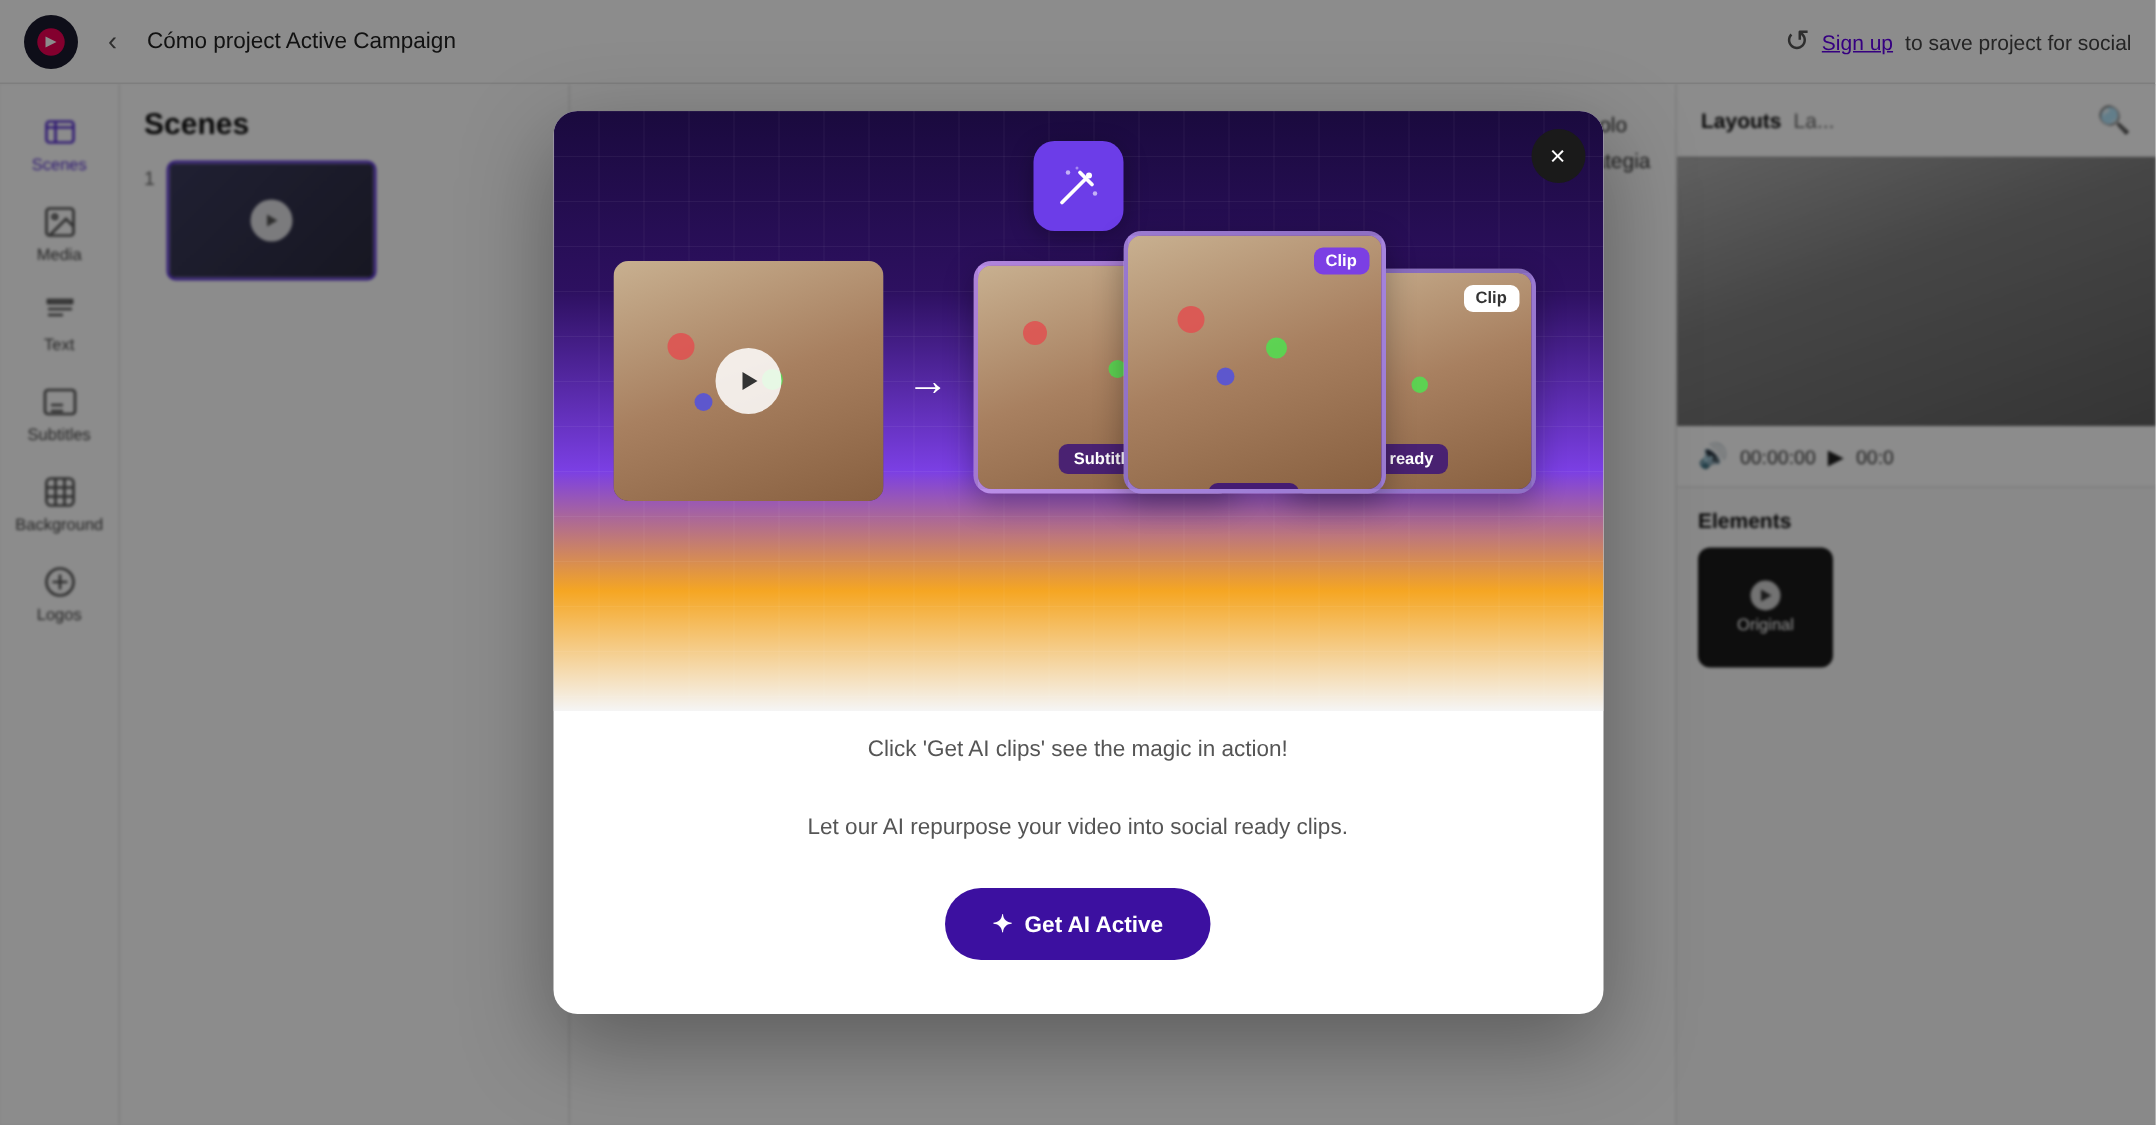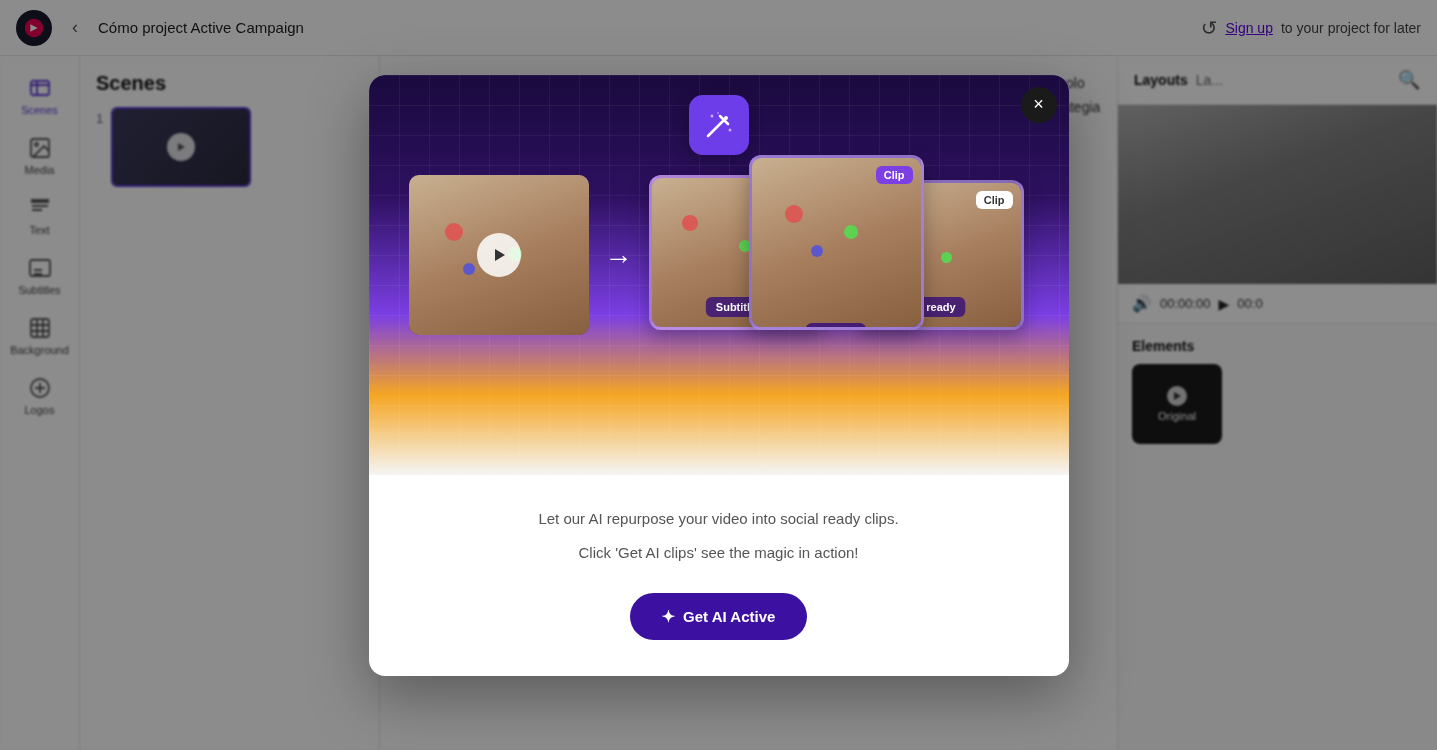--- a/index.html
+++ b/index.html
@@ -426,21 +426,21 @@
       <path d="M12 2C6.48 2 2 6.48 2 12s4.48 10 10 10 10-4.48 10-10S17.52 2 12 2z" fill="#e05"></path>
       <path d="M8 8l8 4-8 4V8z" fill="#fff"></path>
     </svg>
   </div>
   <button class="back-btn">‹</button>
   <span class="project-title">Cómo project Active Campaign</span>
 
   <div class="header-right">
     <button class="undo-btn">↺</button>
     <span class="signup-link">Sign up</span>
-    <span class="save-text"> to your project for later</span>
+    <span class="save-text"> to save project for social</span>
   </div>
 </div>
 
 <div class="bg-blur">
 
   <div class="sidebar">
 
     <div class="sidebar-item active">
       <svg viewBox="0 0 24 24" fill="none" stroke="#5c35d4" stroke-width="1.8">
         <rect x="3" y="5" width="18" height="14" rx="2"></rect>
@@ -615,22 +615,22 @@
               <div style="position:absolute;top:48%;left:50%;width:11px;height:11px;background:#50e050;border-radius:50%;opacity:0.85;"></div>
             </div>
             <div class="clip-badge clip-badge-white">Clip</div>
             <div class="clip-subtitle">ready</div>
           </div>
         </div>
       </div>
     </div>
 
     <div class="modal-body">
+      <p class="modal-subtitle" style="margin-top:-18px;">Click 'Get AI clips' see the magic in action!</p>
       <p class="modal-subtitle">Let our AI repurpose your video into social ready clips.</p>
-      <p class="modal-subtitle" style="margin-top:-18px;">Click 'Get AI clips' see the magic in action!</p>
       <div class="modal-actions">
         <button class="btn-primary">
           <span class="btn-icon">✦</span>
           <span>Get AI Active</span>
         </button>
       </div>
     </div>
   </div>
 </div>
 

